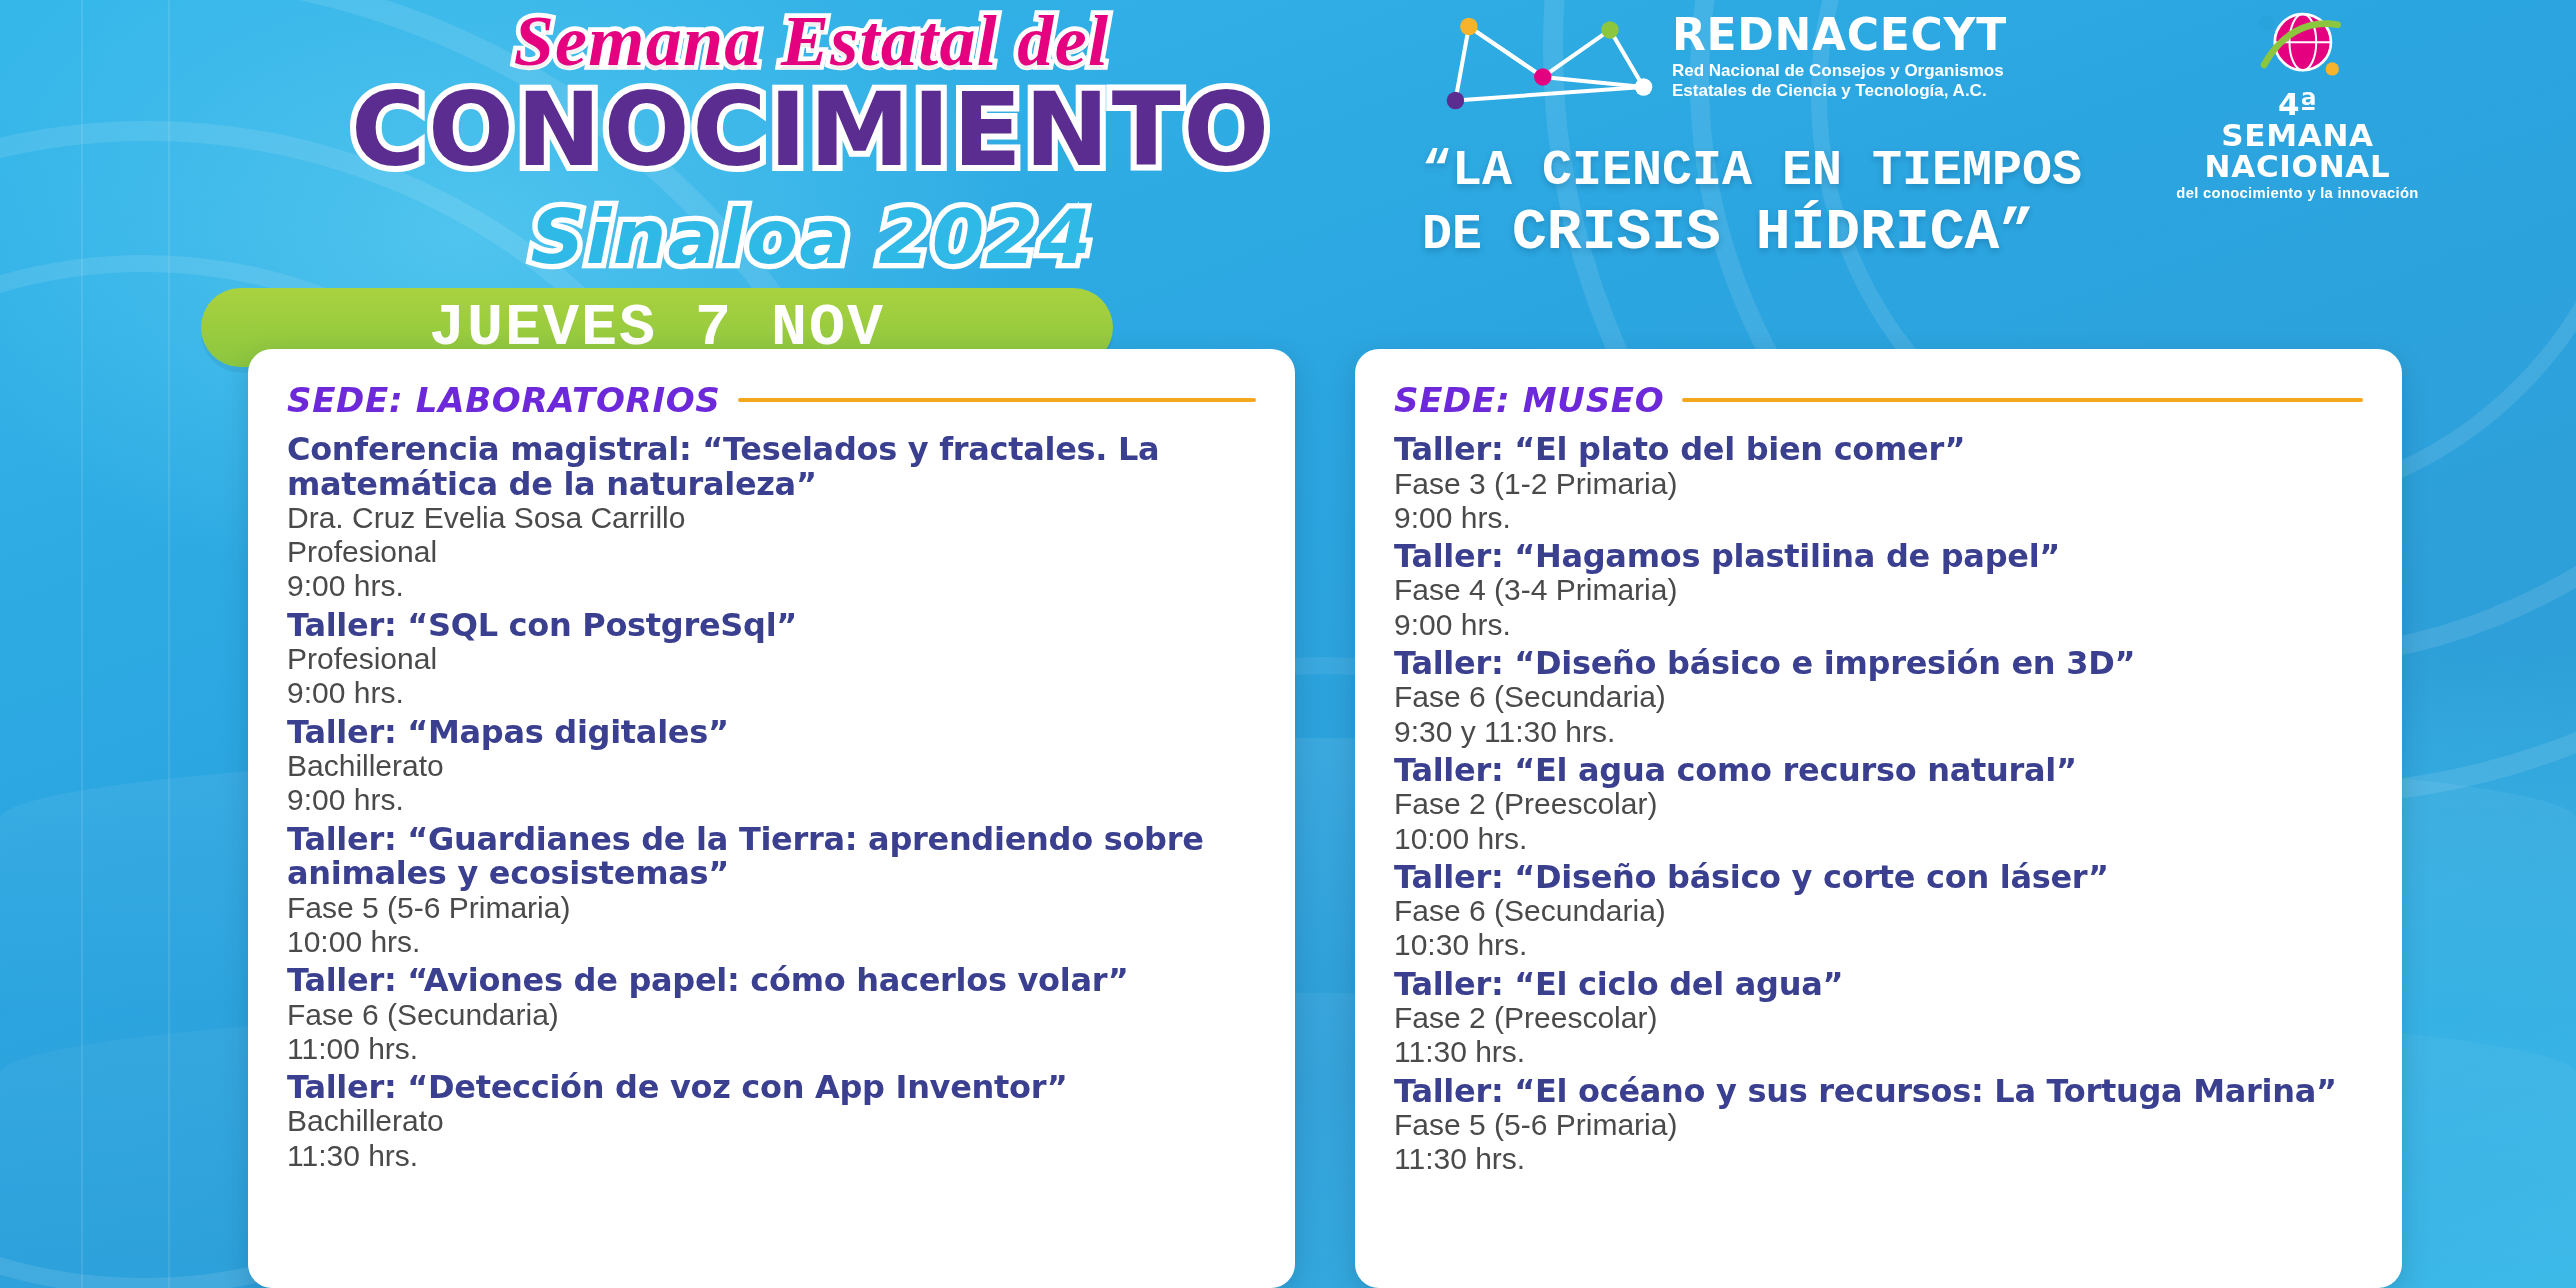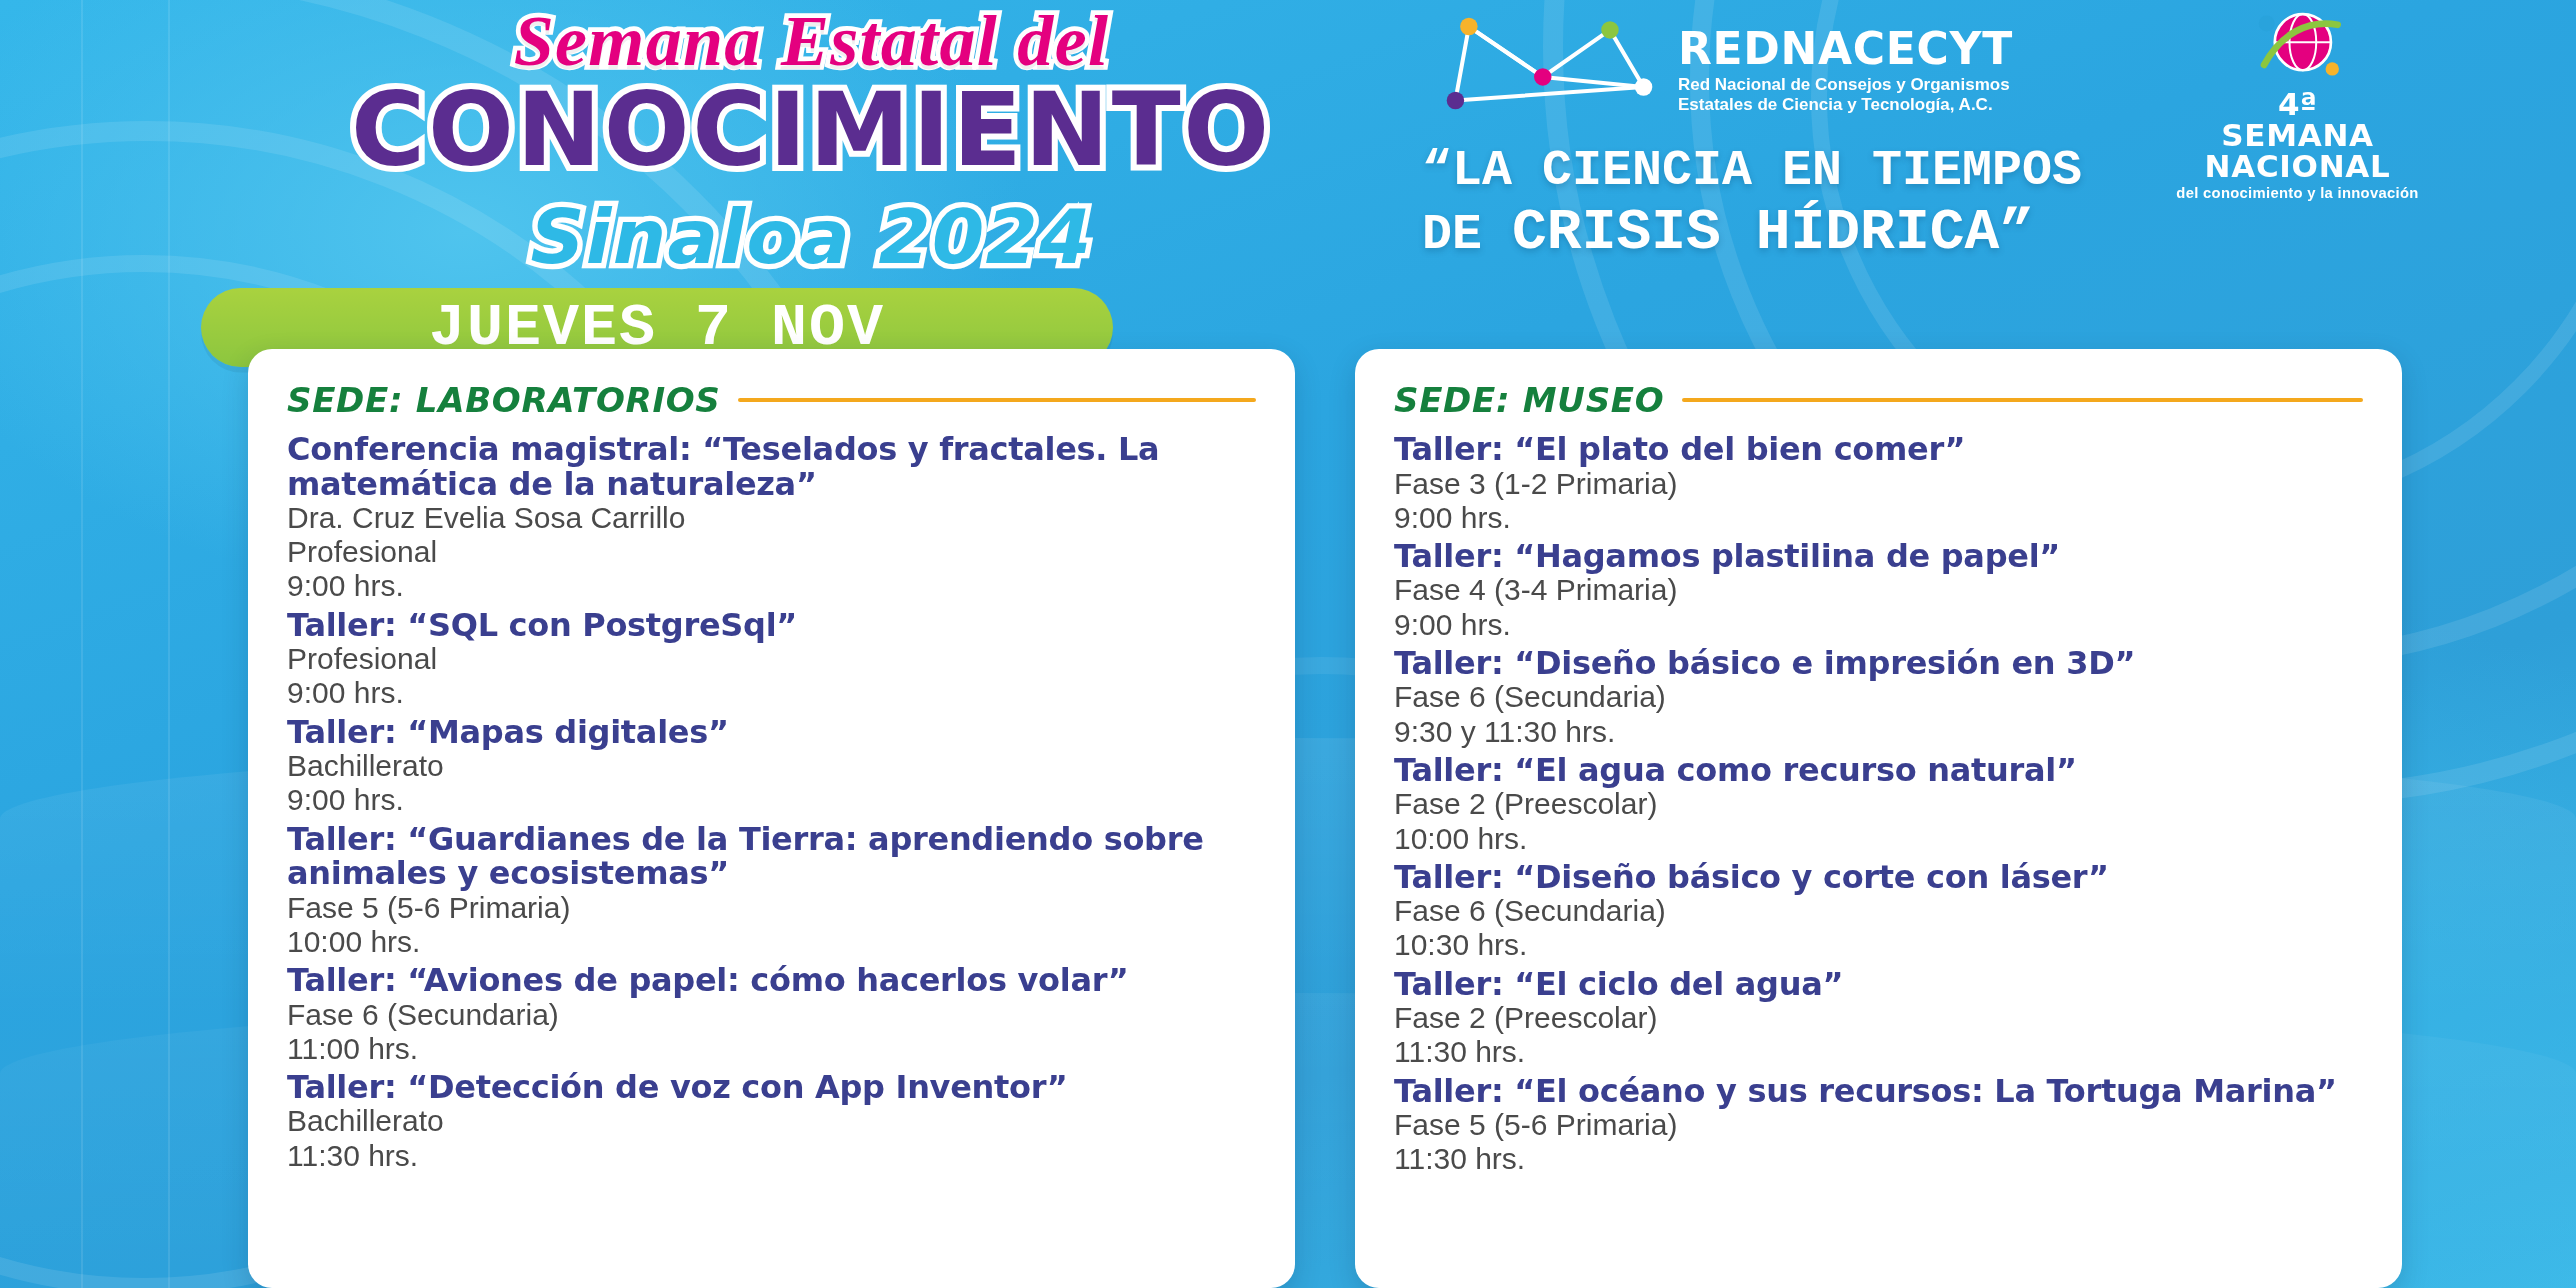--- a/index.html
+++ b/index.html
@@ -94,22 +94,22 @@
     -webkit-text-stroke: 10.7px #ffffff;
     paint-order: stroke fill;
     margin-top: 19px;
   }
 
   .rednacecyt {
     position: absolute;
     left: 1442px;
     top: 13.4px;
     display: flex;
-    align-items: flex-end;
-    gap: 21px;
+    align-items: flex-start;
+    gap: 15px;
   }
   .rn-mark { width: 215px; height: 101px; }
   .rn-text { color: #ffffff; }
   .rn-title {
     font-family: "DejaVu Sans", sans-serif;
     font-weight: bold;
     font-size: 44px;
     letter-spacing: 0.7px;
     line-height: 1;
   }
@@ -209,21 +209,21 @@
     display: flex;
     align-items: center;
     gap: 17.4px;
     margin-bottom: 12px;
   }
   .sede-text {
     font-family: "DejaVu Sans", sans-serif;
     font-weight: bold;
     font-style: italic;
     font-size: 34px;
-    color: #15803d;
+    color: #6d28d9;
     letter-spacing: 0.7px;
     white-space: nowrap;
   }
   .sede-rule {
     flex: 1;
     height: 3.4px;
     background: #f4a81d;
     border-radius: 2px;
   }
 

